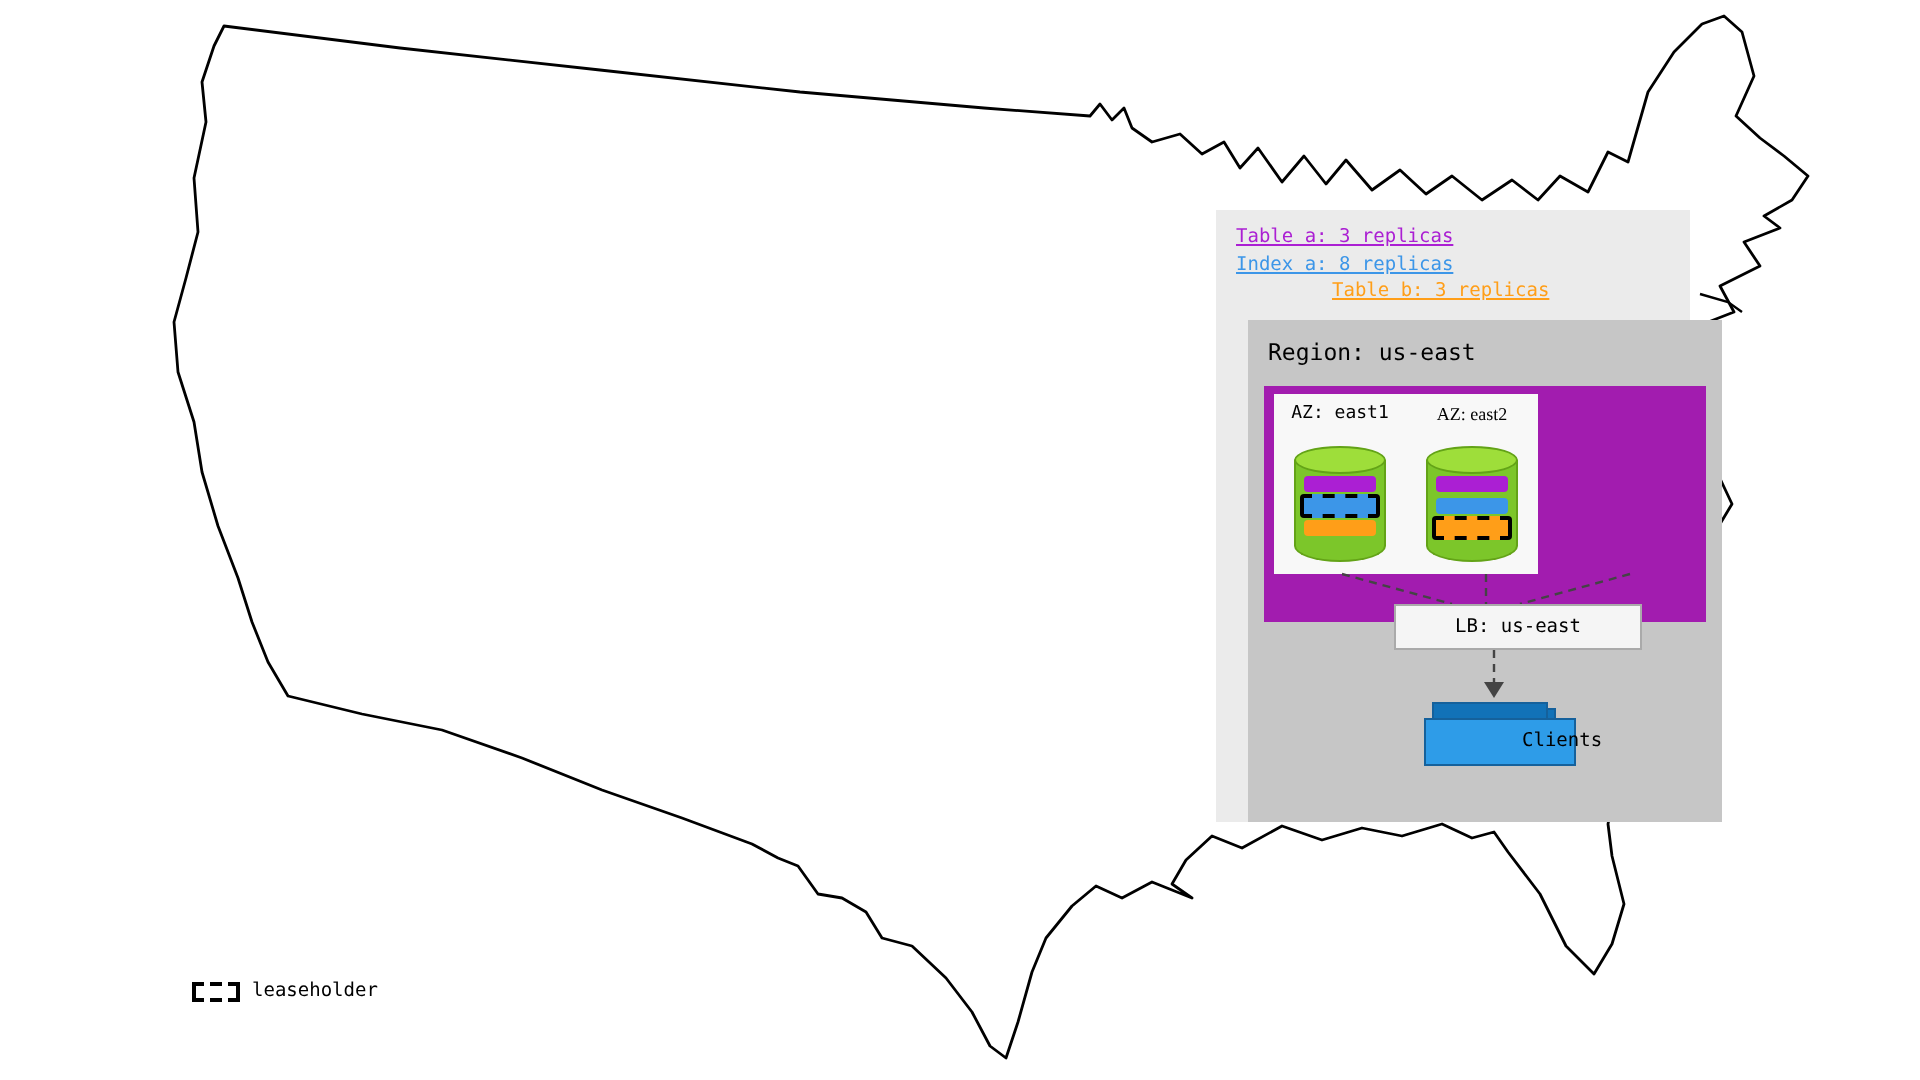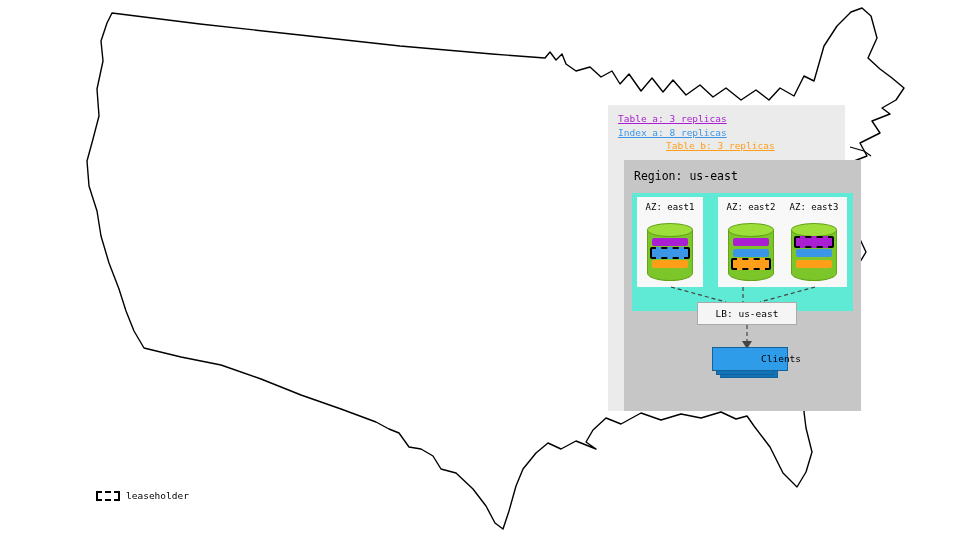--- a/index.html
+++ b/index.html
@@ -15,45 +15,45 @@
   .key-label { font-size:9.5px; color:#000; }
 
   
   .panel { position:absolute; left:608px; top:105px; width:237px; height:306px; background:#ebebeb; }
   .legend { position:absolute; left:10px; top:7px; }
   .legend-line { font-size:9.5px; line-height:13.5px; white-space:pre;text-decoration:underline; }
 
   .region { position:absolute; left:0; top:55px; width:237px; height:251px; background:#c6c6c6;margin-left:16px; }
   .region-title { position:absolute; left:10px; top:9px; font-size:11.5px; color:#000; }
 
-  .az-wrap { position:absolute; left:8px; top:33px; width:221px; height:118px; background:#5eead4; }
+  .az-wrap { position:absolute; left:8px; top:33px; width:221px; height:118px; background:#a21caf; }
   .az { position:absolute; top:4px; width:66px; height:90px; background:#f8f8f8; }
-  .az1 { left:5px; } .az2 { left:86px; } .az3 { left:149px; }
+  .az1 { left:5px; } .az2 { left:71px;font-family:Liberation Serif, serif; } .az3 { left:149px; }
   .az-label { text-align:center; font-size:9px; padding-top:5px; color:#000; }
 
   .cyl { position:absolute; left:10px; top:26px; width:46px; height:58px; }
   .cyl-top { position:absolute; left:0; top:0; width:46px; height:14px; background:#9ede3a;
     border:1px solid #63a317; border-radius:50%; z-index:2; }
   .cyl-body { position:absolute; left:0; top:7px; width:46px; height:51px; background:#7cc62a;
     border:1px solid #63a317; border-top:none; border-radius:0 0 23px 23px / 0 0 8px 8px; }
   .bar { position:absolute; left:5px; width:36px; height:8px; border-radius:2px; z-index:3; }
   .bar1 { top:15px; } .bar2 { top:26px; } .bar3 { top:37px; }
   .bar.lease { left:3px; width:40px; height:12px; border:2px dashed #000; margin-top:-2px; }
 
   .connectors { position:absolute; left:0; top:0; z-index:5; pointer-events:none; }
 
-  .lb-box { position:absolute; left:73px; top:142px; width:100px; height:23px;
+  .lb-box { position:absolute; left:73px; top:142px; width:124px; height:23px;
     background:#f5f5f5; border:1px solid #aaa; text-align:center; line-height:21px;
     font-size:9.5px; color:#000; z-index:6; }
 
   .clients-stack { position:absolute; left:88px; top:187px; width:74px; height:38px; z-index:6; }
   .client-layer { position:absolute; width:58px; height:24px; border:1px solid #15619c; }
   .layer2 { left:8px; top:7px; }
   .layer1 { left:4px; top:3.5px; }
-  .clients-box { position:absolute; left:0; top:0; width:76px; height:24px;
+  .clients-box { position:absolute; left:0; top:12px; width:76px; height:24px;
     border:1px solid #15619c; text-align:center; line-height:22px; font-size:9.5px; color:#000;padding-left:48px; }
 </style>
 </head>
 <body>
 
 <div class="stage">
 
   <svg class="map-svg" width="960" height="540" viewBox="0 0 960 540">
     <path d="M112,13 L200,24 L300,35 L400,46 L492,54 L545,58
          L550,52 L556,60 L562,54 L566,64
@@ -110,30 +110,20 @@
           <div class="az-label">AZ: east2</div>
           <div class="cyl">
             <div class="cyl-top"></div>
             <div class="cyl-body"></div>
             <div class="bar bar1" style="background-color: rgb(171, 31, 211);"></div>
             <div class="bar bar2" style="background-color: rgb(60, 150, 232);"></div>
             <div class="bar bar3 lease" style="background-color: rgb(255, 158, 24);"></div>
           </div>
         </div>
 
-        <div class="az az3">
-          <div class="az-label">AZ: east3</div>
-          <div class="cyl">
-            <div class="cyl-top"></div>
-            <div class="cyl-body"></div>
-            <div class="bar bar1 lease" style="background-color: rgb(171, 31, 211);"></div>
-            <div class="bar bar2" style="background-color: rgb(60, 150, 232);"></div>
-            <div class="bar bar3" style="background-color: rgb(255, 158, 24);"></div>
-          </div>
-        </div>
 
       </div>
 
       <svg class="connectors" width="237" height="251" viewBox="0 0 237 251">
         <line x1="47" y1="127" x2="102" y2="142" stroke="#444" stroke-width="1.2" stroke-dasharray="4 3"></line>
         <line x1="119" y1="127" x2="119" y2="142" stroke="#444" stroke-width="1.2" stroke-dasharray="4 3"></line>
         <line x1="191" y1="127" x2="136" y2="142" stroke="#444" stroke-width="1.2" stroke-dasharray="4 3"></line>
         <line x1="123" y1="165" x2="123" y2="182" stroke="#444" stroke-width="1.2" stroke-dasharray="4 3"></line>
         <polygon points="118,181 128,181 123,189" fill="#444"></polygon>
       </svg>

